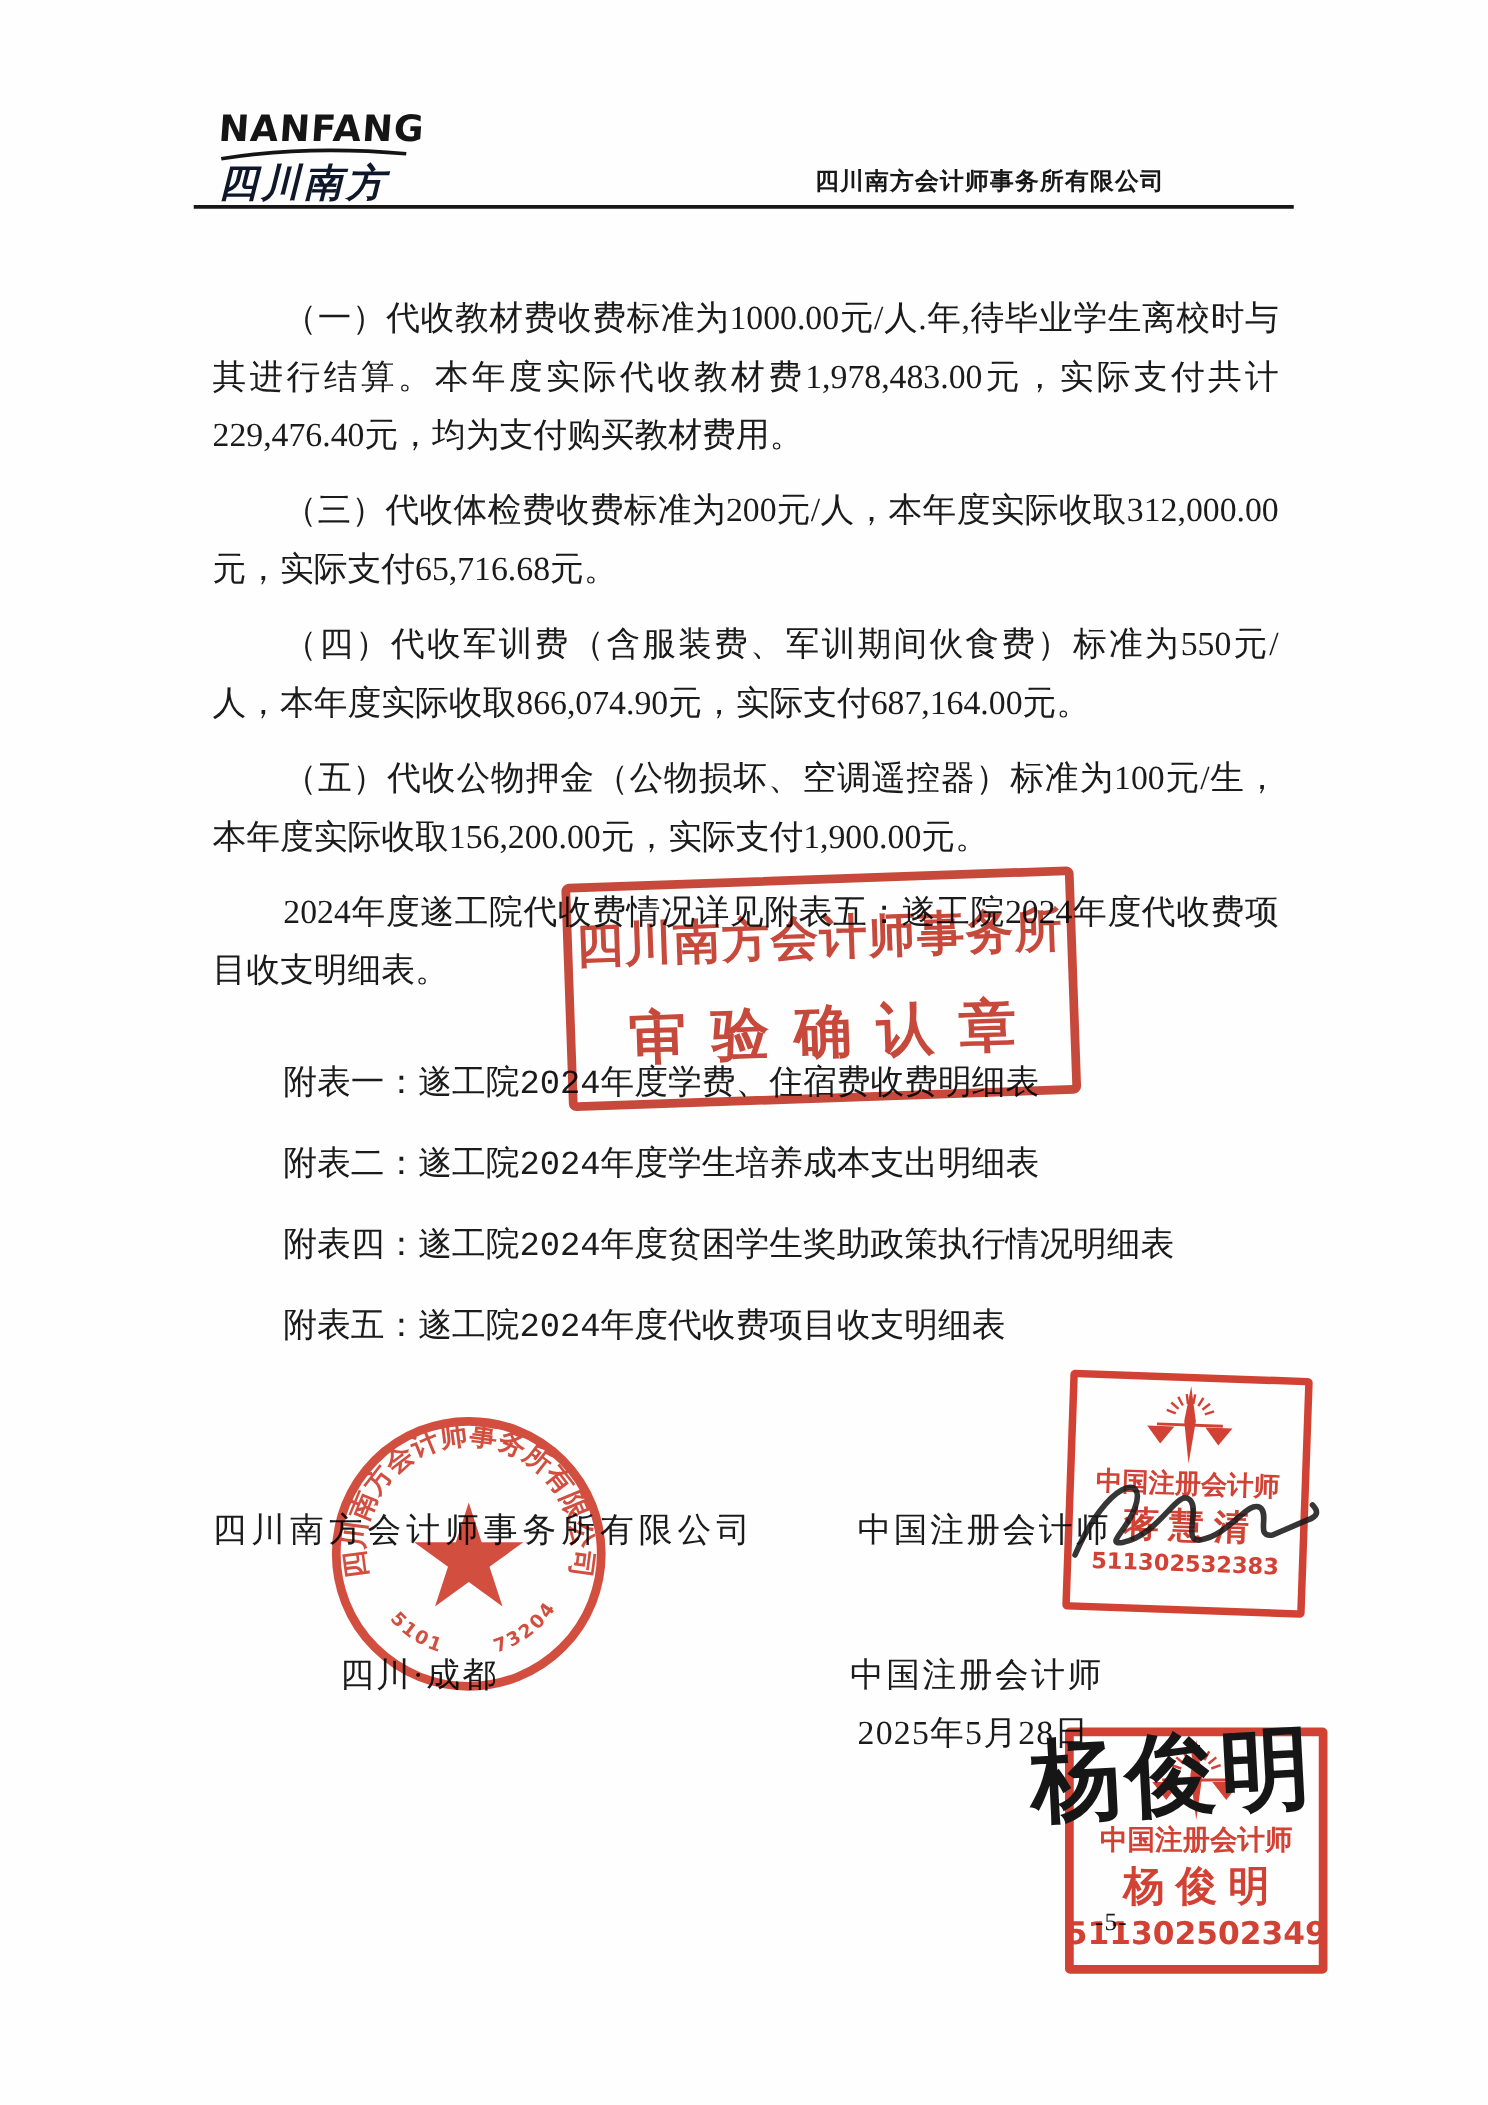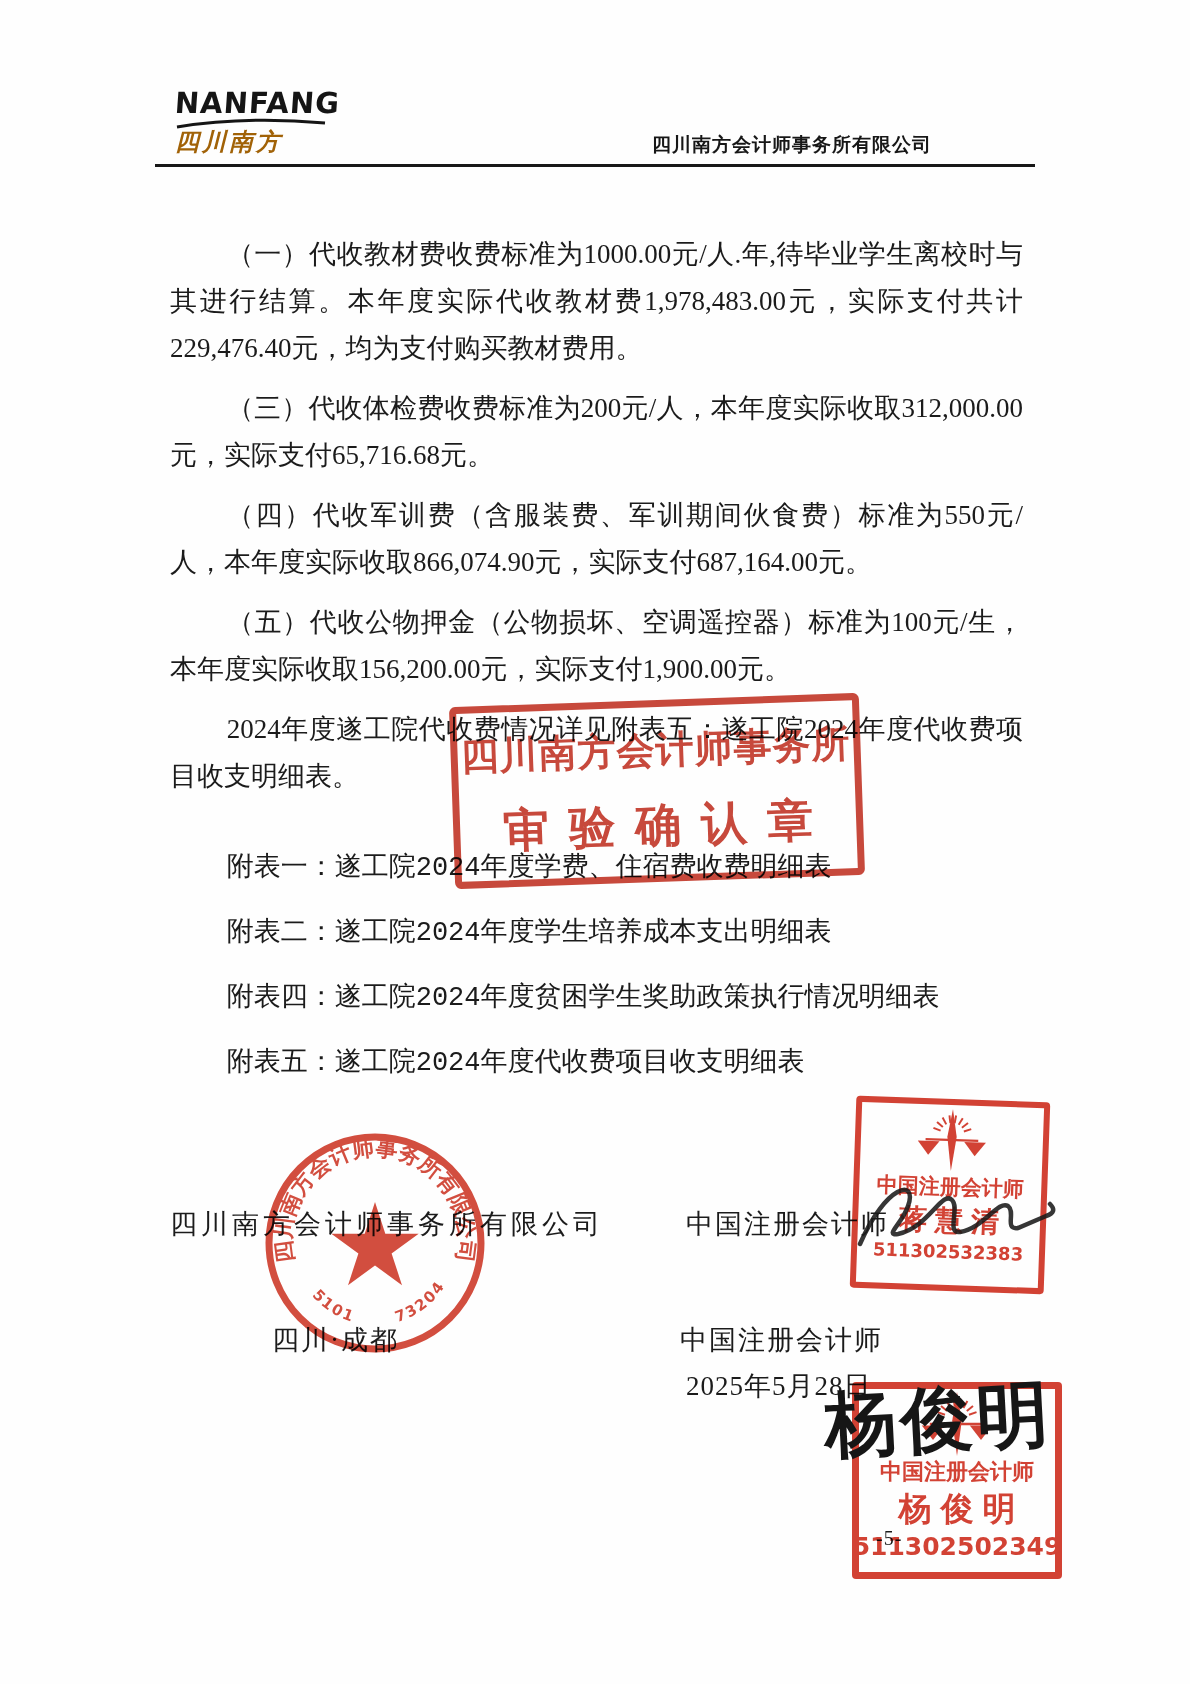--- a/index.html
+++ b/index.html
@@ -5,21 +5,21 @@
   html,body{margin:0;padding:0;background:#ffffff;}
   .page{
     position:relative;width:1190px;height:1684px;background:#fefefe;overflow:hidden;
     font-family:"Liberation Serif","DejaVu Serif",serif;color:#1c1c1c;
   }
   
   .logo{position:absolute;left:175px;top:86px;width:170px;}
   .logo-en{font-family:"DejaVu Sans","Liberation Sans",sans-serif;font-weight:bold;
     font-size:29px;letter-spacing:1px;color:#151515;transform:skewX(-4deg);}
   .logo-swoosh{display:block;margin-top:-4px;}
-  .logo-cn{font-size:24px;font-style:italic;font-weight:bold;color:#a16207;margin-top:-4px;letter-spacing:3px;}
+  .logo-cn{font-size:31px;font-style:italic;font-weight:bold;color:#0f172a;margin-top:-4px;letter-spacing:3px;}
   .header-company{position:absolute;left:652px;top:132px;font-size:19px;font-weight:bold;
     letter-spacing:1px;color:#171717;}
   .header-rule{position:absolute;left:155px;top:164px;width:880px;height:3px;background:#171717;}
   
   .body-text{position:absolute;left:170px;top:183px;width:853px;font-size:27px;line-height:47px;
     text-align:justify;color:#1b1b1b;margin-top:48px;}
   .body-text p{margin:0 0 13px 0;text-indent:2.1em;}
   .attachments p{margin:0 0 18px 0;text-indent:2.1em;font-family:Liberation Mono, monospace;}
   .attachments p:first-child{margin-top:45px;}
   

